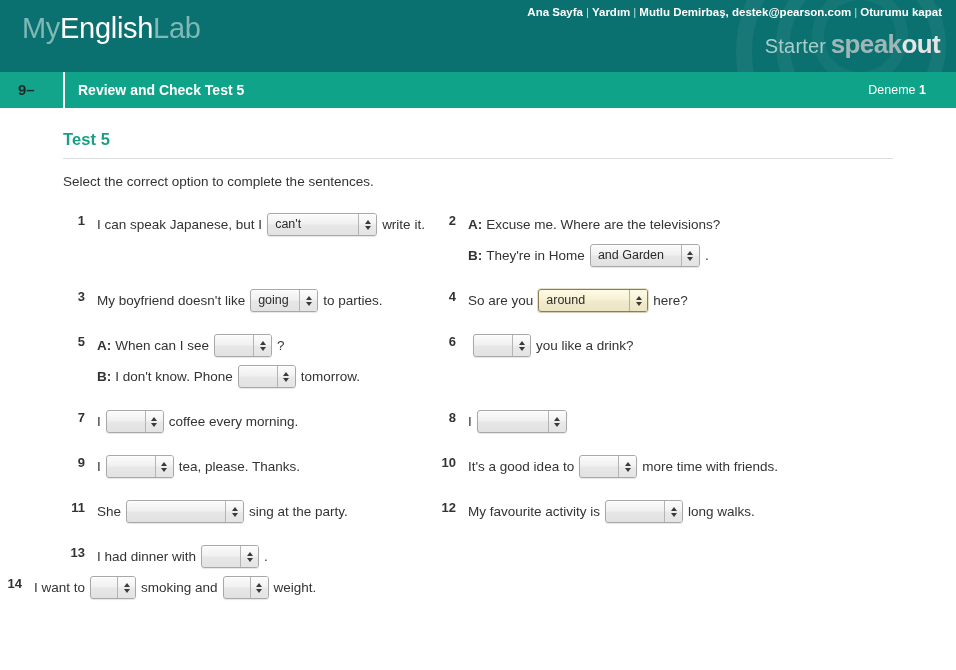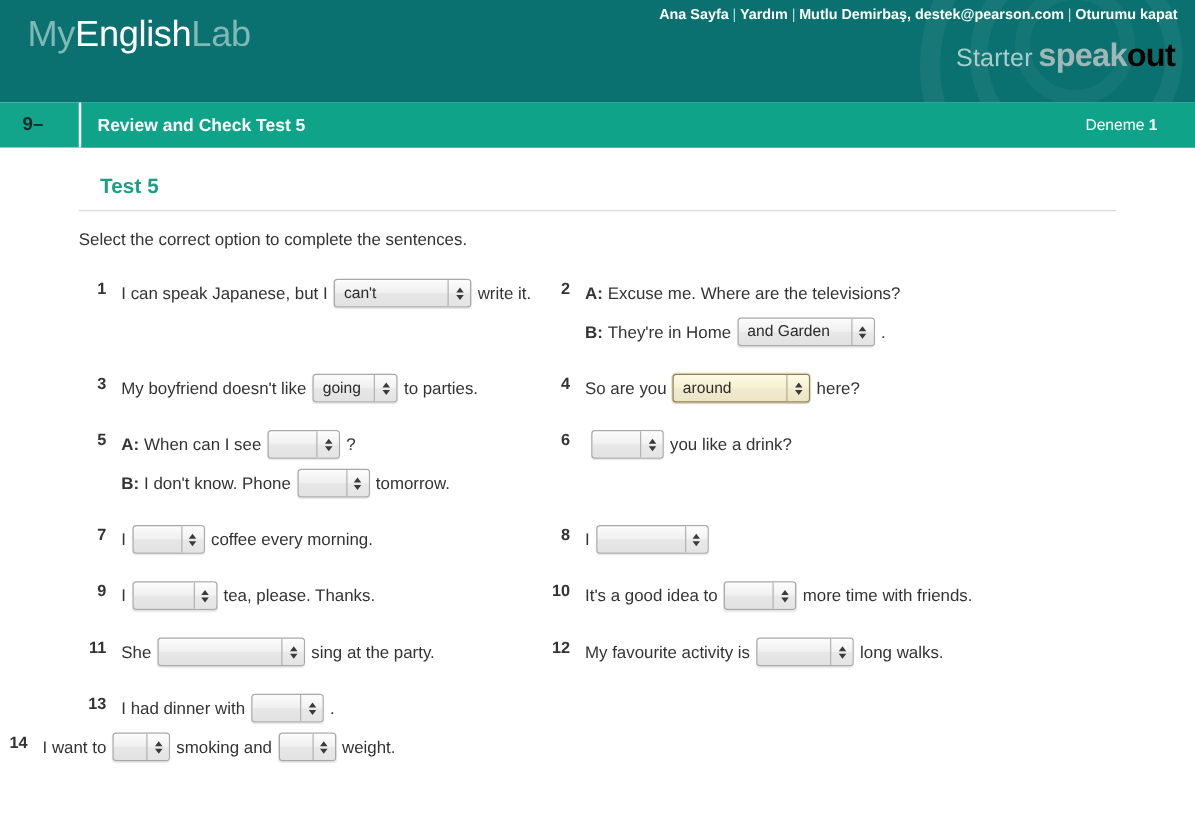--- a/index.html
+++ b/index.html
@@ -13,21 +13,21 @@
     background: #ffffff;
     font-family: "Liberation Sans", sans-serif;
     color: #333333;
     -webkit-font-smoothing: antialiased;
   }
 
   
   .header {
     position: relative;
     width: 956px;
-    height: 82px;
+    height: 72px;
     background: #0a7170;
     overflow: hidden;
   }
   .header-watermark {
     position: absolute;
     right: -40px;
     top: -78px;
     width: 260px;
     height: 260px;
     border-radius: 50%;
@@ -112,21 +112,21 @@
   }
   .brand .b-speak {
     font-size: 26px;
     font-weight: bold;
     color: #9fb8b7;
     letter-spacing: -0.6px;
   }
   .brand .b-out {
     font-size: 26px;
     font-weight: bold;
-    color: #000000;
+    color: #e5e5e5;
     letter-spacing: -0.6px;
   }
 
   
   .navbar {
     position: relative;
     width: 956px;
     height: 36px;
     background: #12a88d;
     background: #13a58c;
@@ -172,21 +172,21 @@
     color: #ffffff;
   }
   .nav-right b { font-weight: bold; }
 
   
   .content {
     position: relative;
     padding: 0 0 0 0;
   }
   .page-title {
-    margin: 22px 0 0 80px;
+    margin: 22px 0 0 63px;
     font-size: 16.5px;
     font-weight: bold;
     color: #17a085;
     letter-spacing: 0.1px;
   }
   .rule {
     margin: 9px 63px 0 63px;
     border-top: 1px solid #dcdcdc;
     height: 0;
   }

